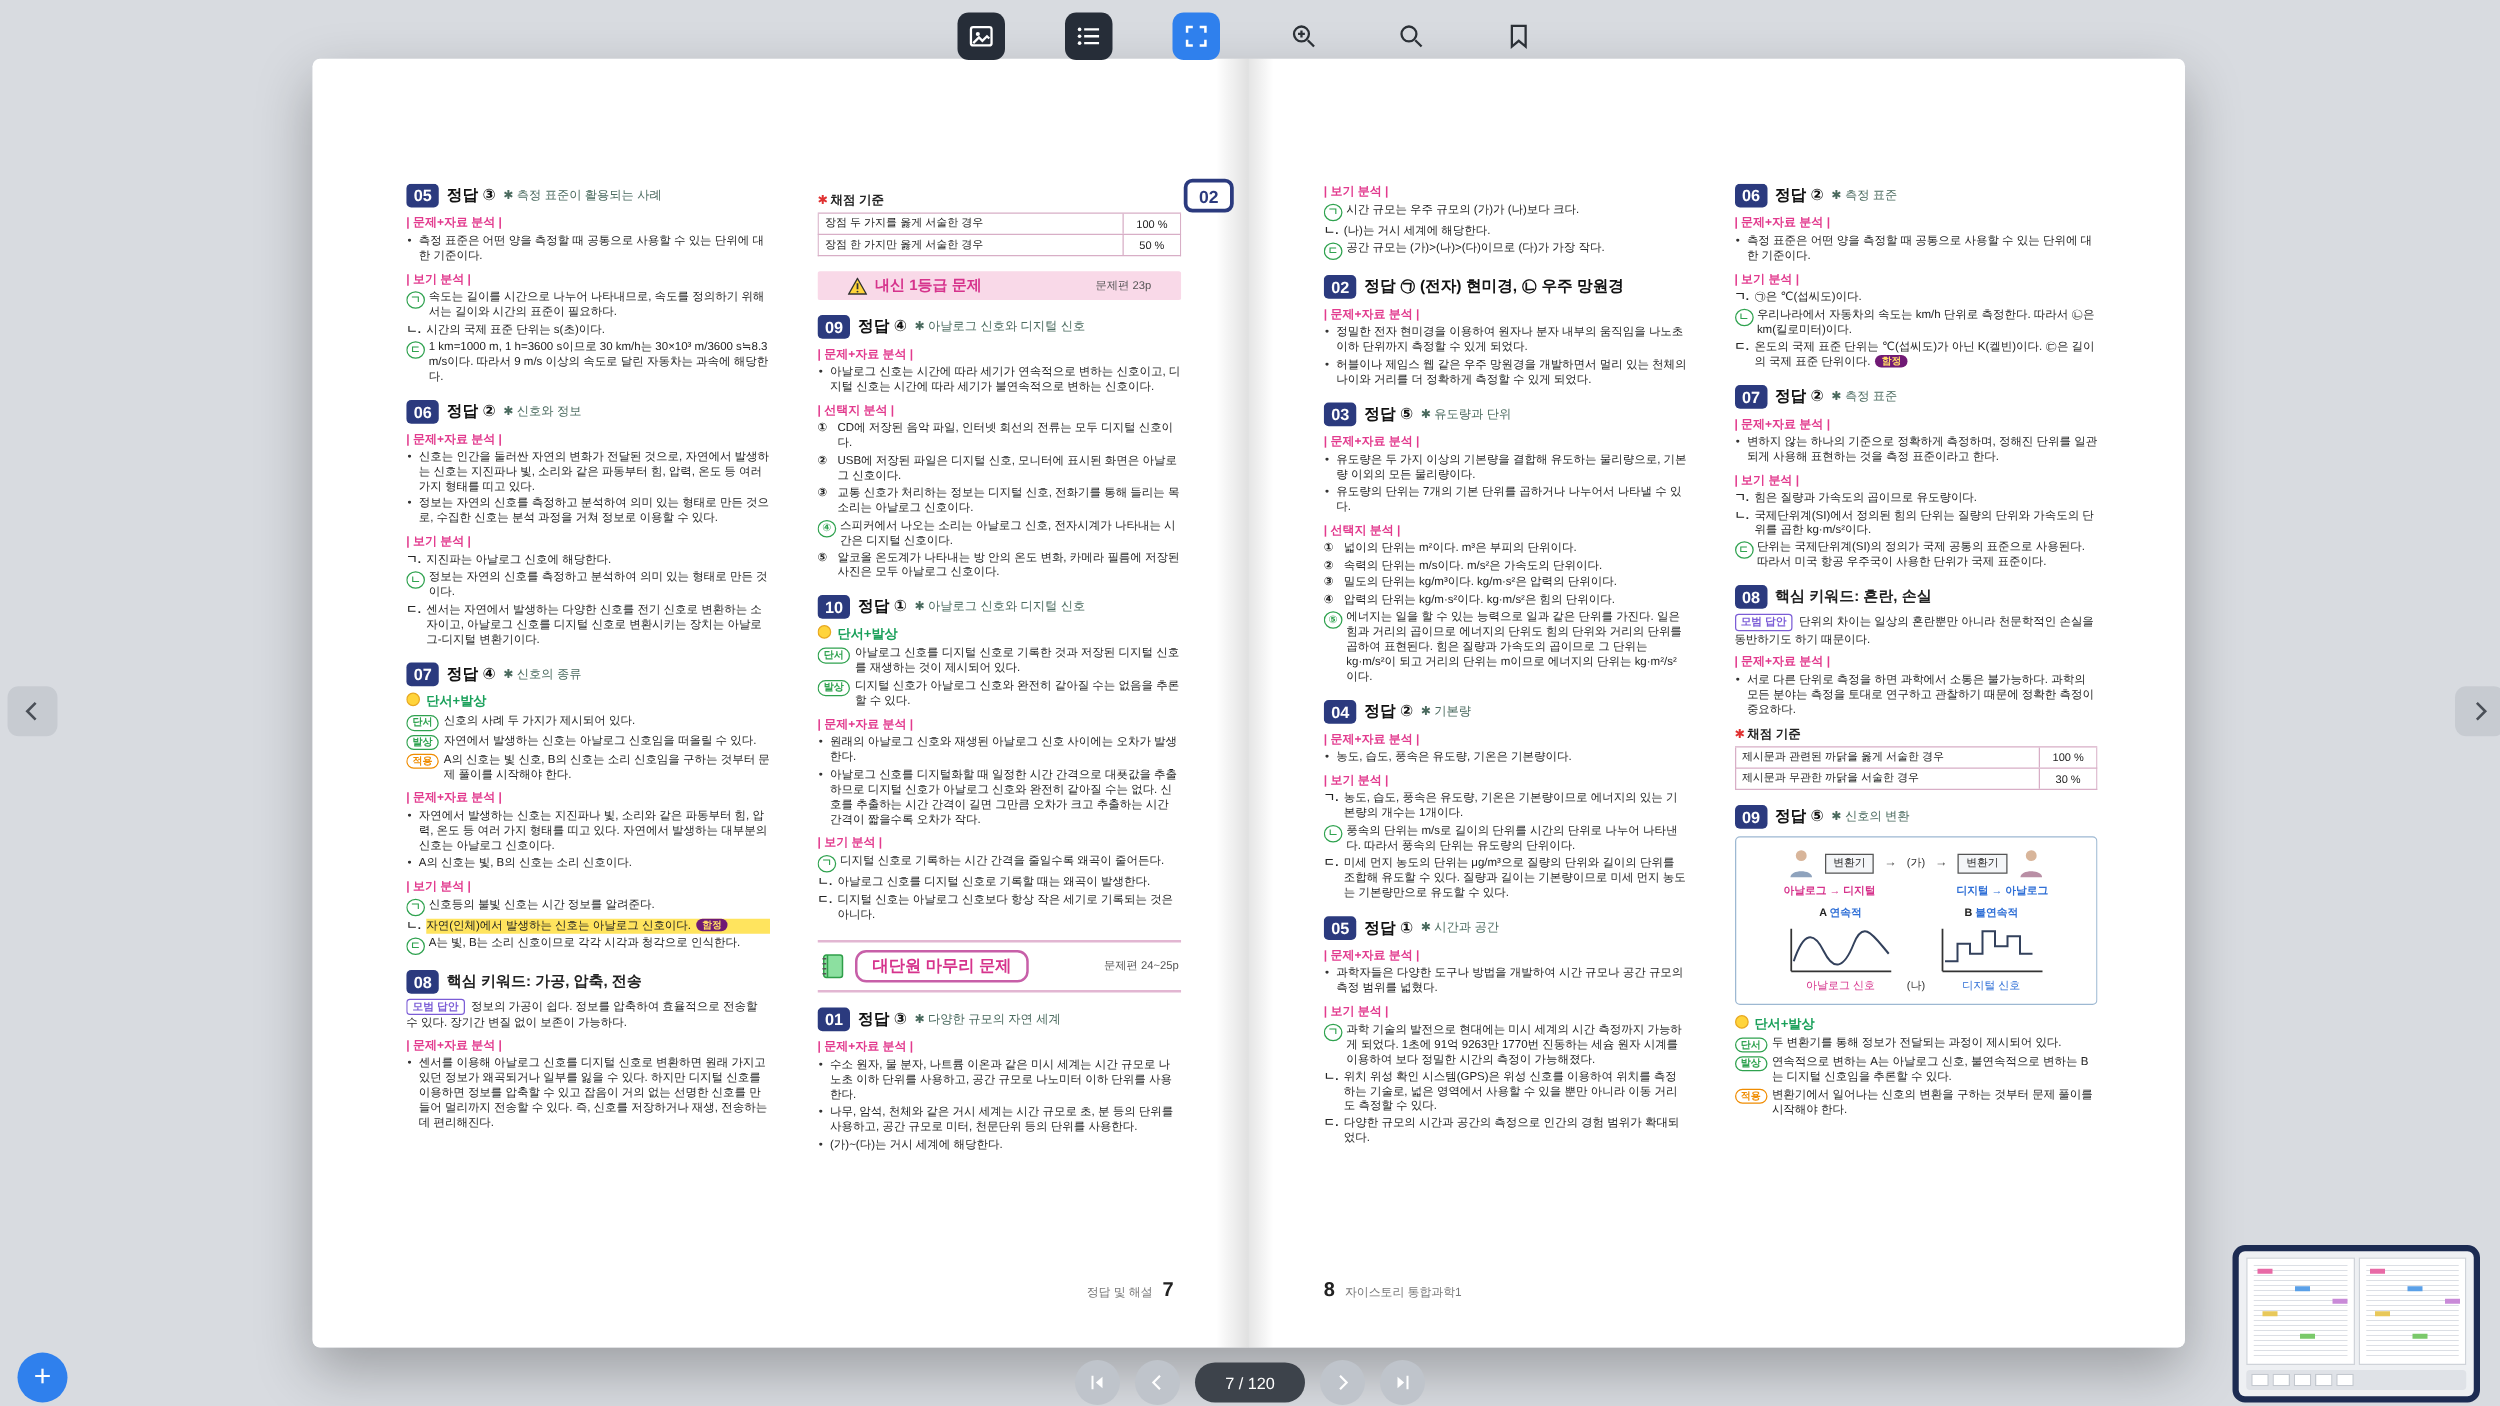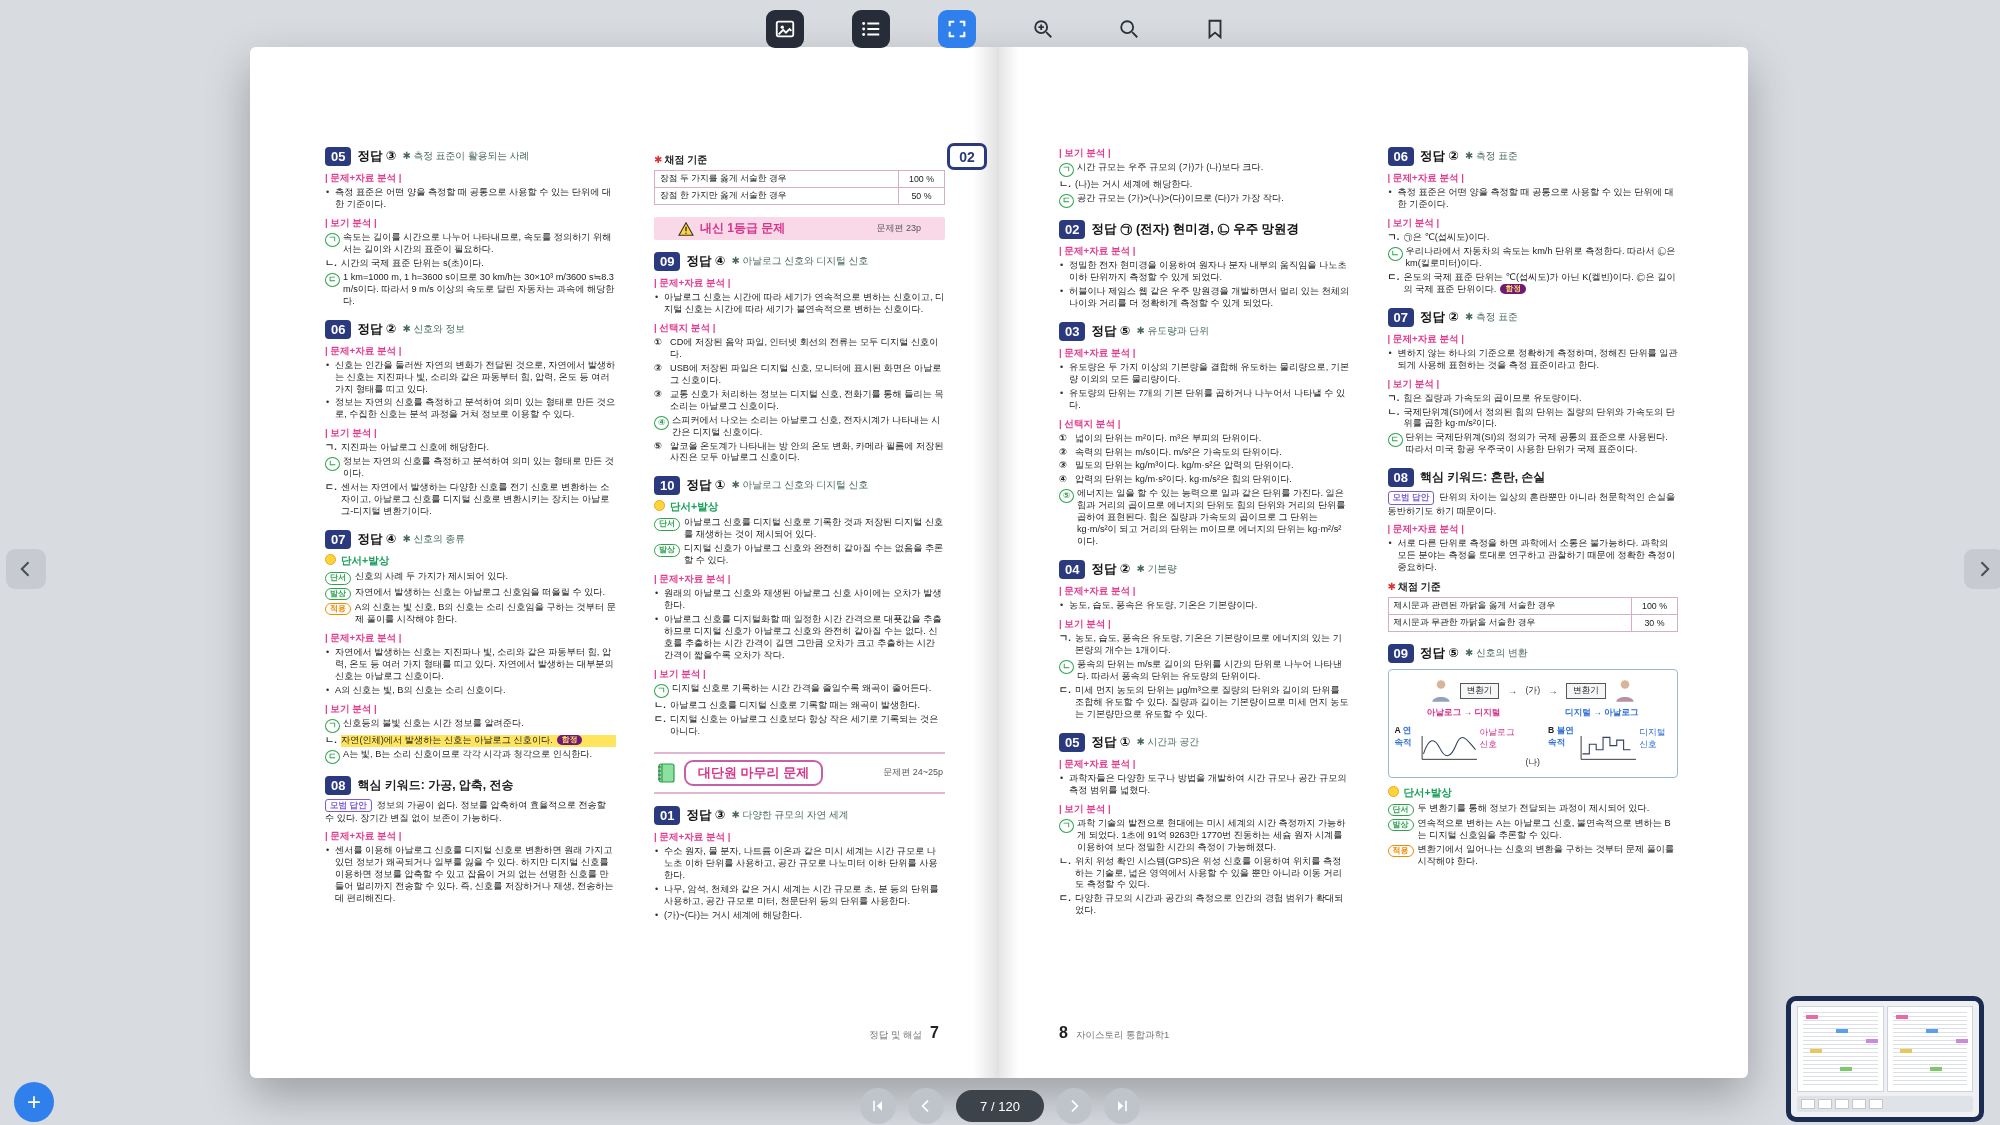--- a/index.html
+++ b/index.html
@@ -93,21 +93,21 @@
   .diagram{border:1.5px solid #9db8d2;border-radius:4px;padding:8px 6px;margin:6px 0 8px;background:#fff}
   .drow{display:flex;align-items:center;justify-content:center;gap:8px}
   .convbox{border:1px solid #555;padding:1px 6px;font-size:8.6px;background:#f4f6f8}
   .darr{font-size:10px;color:#444}
   .ga,.na{font-size:8.8px;color:#333}
   .dlabels{display:flex;justify-content:space-around;margin:3px 0 6px}
   .fl{font-size:8.6px;font-weight:bold}
   .magenta{color:#d6338c}
   .blue{color:#2f6fd6}
   .graphs{align-items:flex-end}
-  .g{display:flex;flex-direction:row;}
+  .g{display:flex;flex-direction:column;align-items:center}
   .gl{font-size:8.6px;font-weight:bold;color:#222}
   .gc{font-size:8.8px;font-weight:normal;margin-top:2px}
   .g svg{width:90px;height:44px}
   .person{width:22px;height:26px;flex:0 0 auto}
 </style>
 </head>
 <body>
 
 <div class="toolbar">
   <button class="tb dark">

